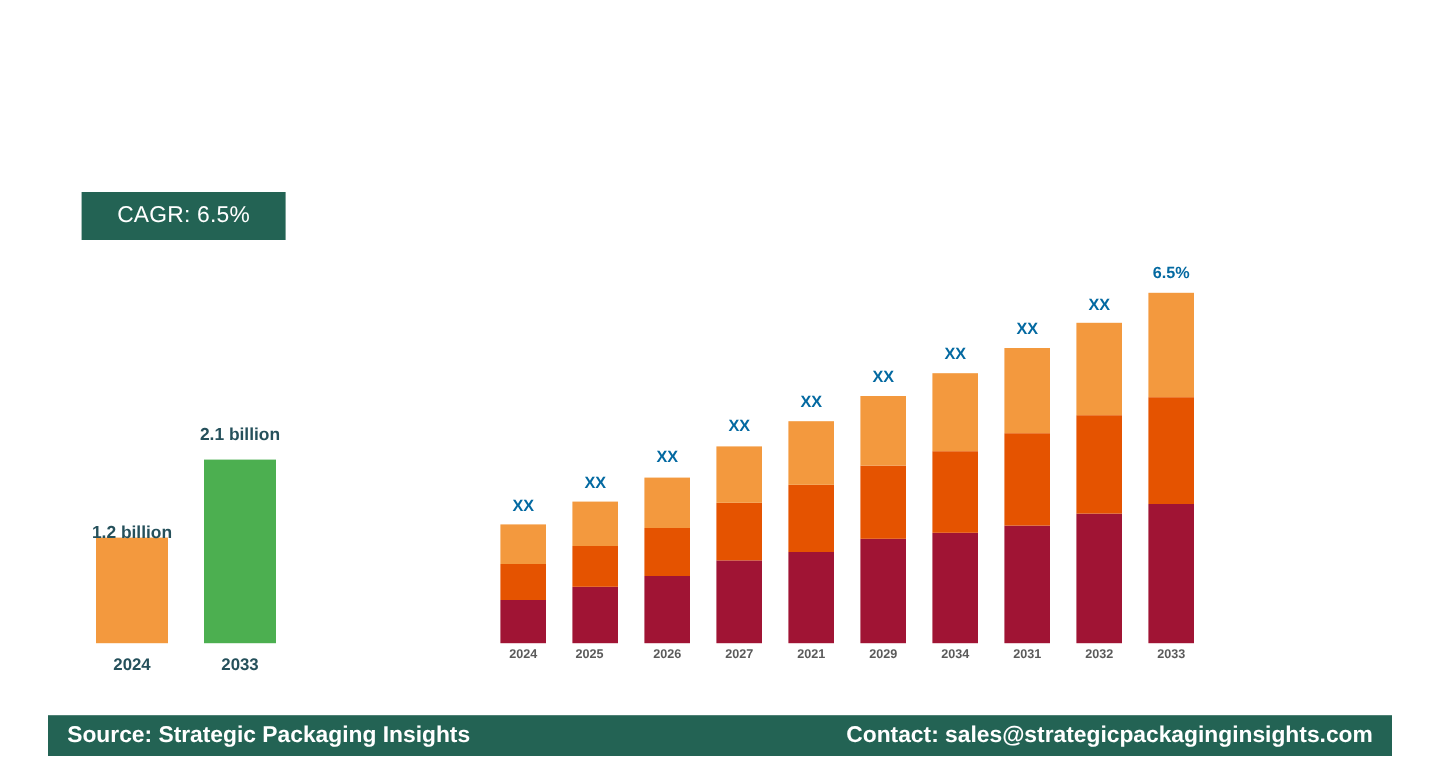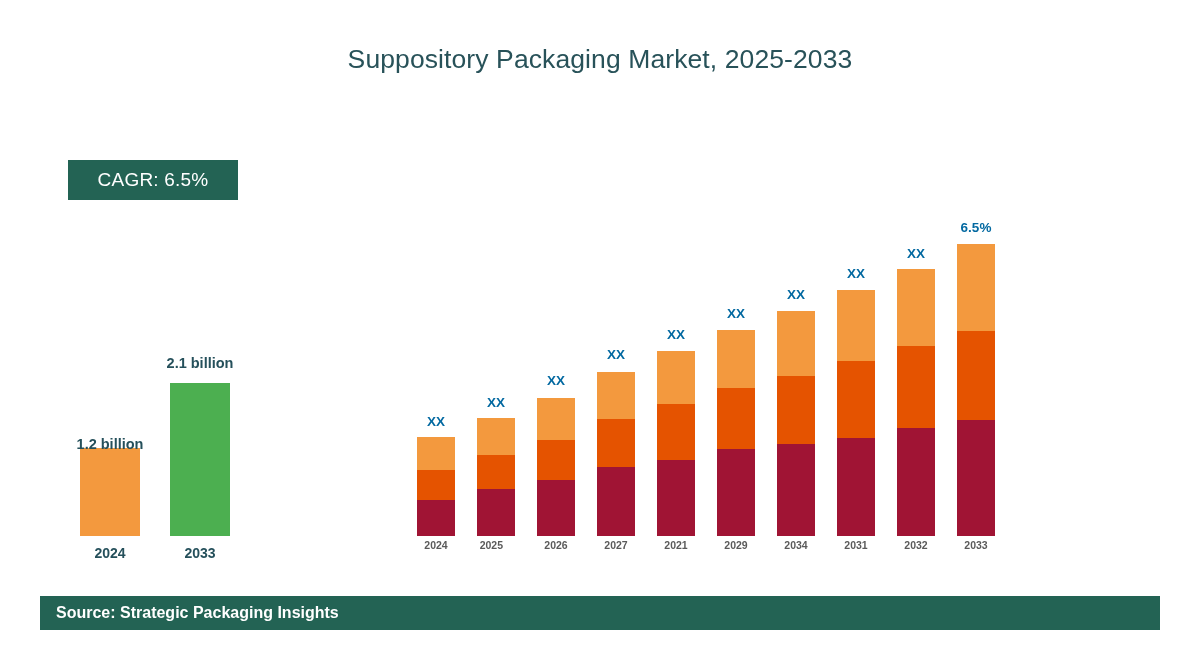--- a/index.html
+++ b/index.html
@@ -70,29 +70,28 @@
     font-size: 10.5px; font-weight: bold; color: #5a5a5a;
   }
 
   
   #footer-bar {
     position: absolute; left: 40px; top: 596px;
     width: 1120px; height: 34px; background: #236354;
     display: flex; align-items: center; justify-content: space-between;
     padding: 0 16px;
   }
-  .footer-text { color: #ffffff; font-size: 16px; font-weight: bold; }
+  .footer-text { color: #ffffff; font-size: 19px; font-weight: bold; }
 </style>
 </head>
 <body>
 
 <div id="page">
 
 
-  <h1 id="chart-title">Suppository Packaging Market, 2025-2033</h1>
 
   <div id="cagr-badge">
     <span>CAGR: 6.5%</span>
   </div>
 
   <div id="compare-chart">
       <div class="cmp-bar" style="left: 80px; top: 448px; height: 88px; background: rgb(243, 153, 62);"></div>
       <div class="cmp-label" style="left: 40px; top: 436px;">1.2 billion</div>
       <div class="cmp-year" style="left: 60px;">2024</div>
       <div class="cmp-bar" style="left: 170px; top: 383px; height: 153px; background: rgb(76, 175, 80);"></div>
@@ -168,15 +167,16 @@
         <div class="stk-seg" style="background: rgb(160, 20, 52); height: 116px; bottom: 0px;"></div>
         <div class="stk-seg" style="background: rgb(229, 83, 0); height: 89px; bottom: 116px;"></div>
         <div class="stk-seg" style="background: rgb(243, 153, 62); height: 87px; bottom: 205px;"></div>
       </div>
       <div class="stk-top-label" style="left: 946px; top: 220px;">6.5%</div>
       <div class="stk-year" style="left: 946px;">2033</div>
     </div>
 
   <div id="footer-bar">
     <span class="footer-text">Source: Strategic Packaging Insights</span>
+    <span class="footer-text">Contact: sales@strategicpackaginginsights.com</span>
   </div>
 
 </div>
 
 </body></html>

